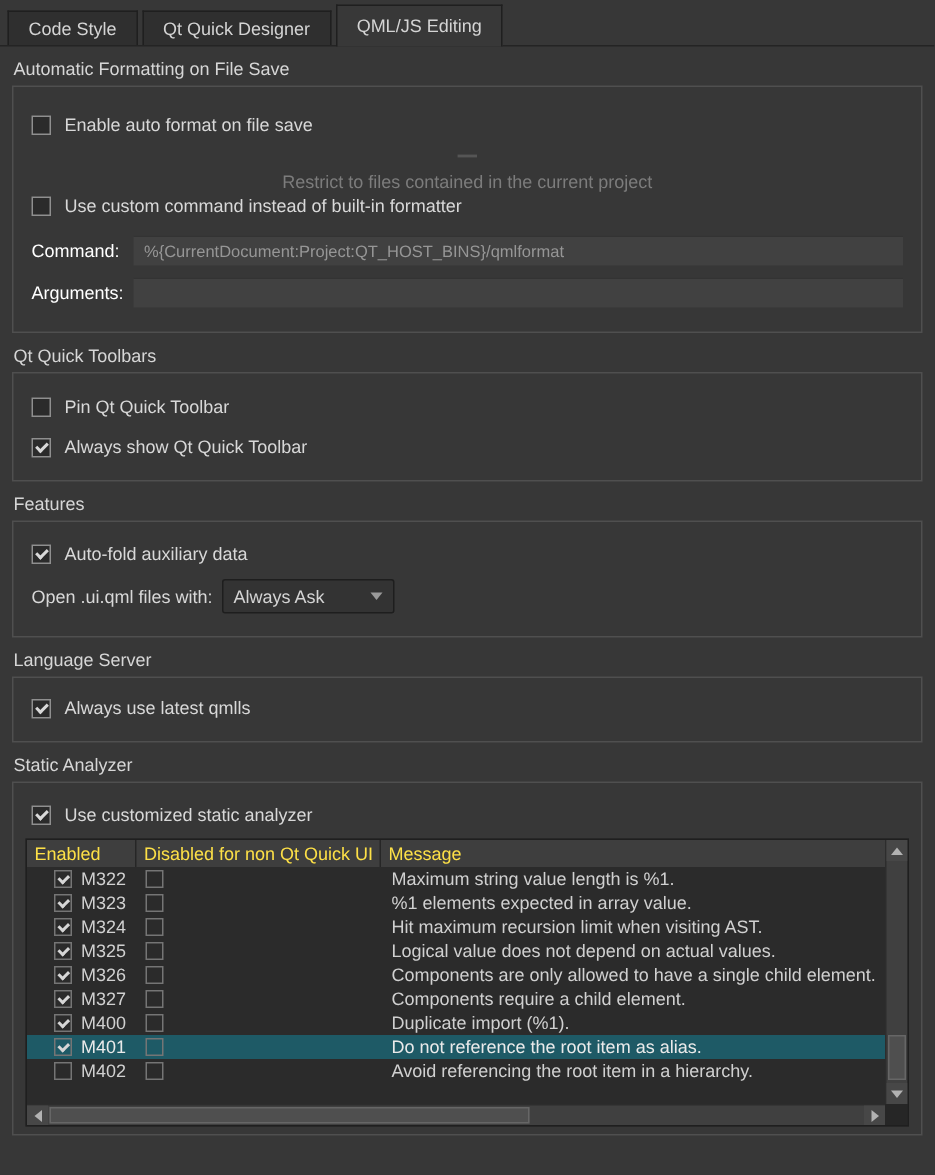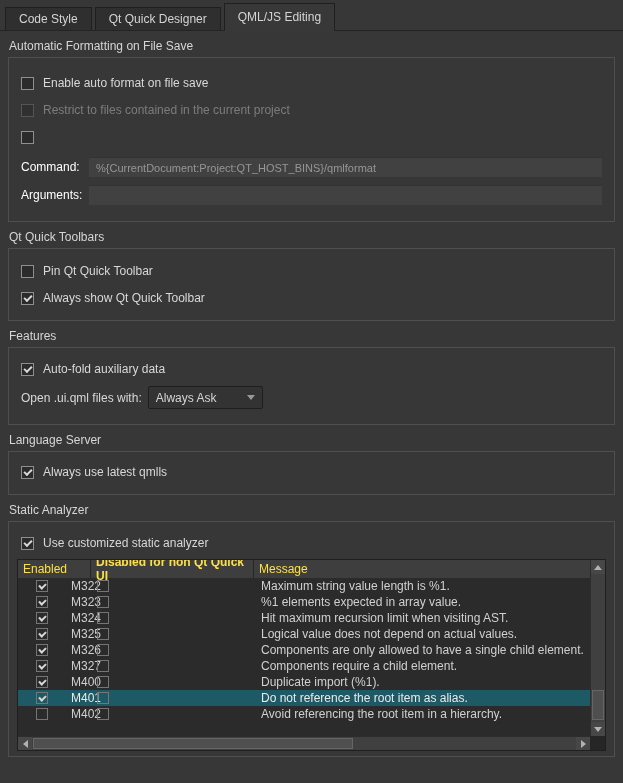--- a/index.html
+++ b/index.html
@@ -47,26 +47,26 @@
   
   .atable { position:relative; height:192px; background:#2b2b2b;
             border:1px solid #1f1f1f; overflow:hidden; }
   .t-main { position:absolute; left:0; top:0; right:15px; bottom:14px; overflow:hidden; }
   .t-header { display:flex; height:18px; background:#3e3e3e; color:#fde047;
               align-items:flex-start; }
   .hc { height:100%; display:flex; align-items:center; padding-left:5px;
         border-right:1px solid #262626; }
   .hc:last-child { border-right:none; }
   .c1 { width:73px; min-width:73px; }
-  .c2 { width:163px; min-width:163px;font-weight:bold; }
+  .c2 { width:163px; min-width:163px; }
   .c3 { flex:1; }
   .t-row { display:flex; height:16px; align-items:center; color:#d0d0d0; }
   .t-row.selected { background:#1e5a66; color:#eaeaea; }
   .rc1 { width:73px; min-width:73px; display:flex; align-items:center;
-         padding-left:18px; gap:23px;text-align:right; }
+         padding-left:18px; gap:6px;text-align:right; }
   .rc2 { width:163px; min-width:163px; padding-left:6px; display:flex; align-items:center; }
   .rc3 { flex:1; padding-left:7px; white-space:nowrap; overflow:hidden; }
   .cb.small { width:12px; height:12px; min-width:12px; border:1px solid #757575;
         background:transparent; }
   .cb.small.checked::after { left:2px; top:2px; width:5px; height:3px;
         border-left:2px solid #d6d6d6; border-bottom:2px solid #d6d6d6; }
   
   .vscroll { position:absolute; top:0; right:0; bottom:14px; width:15px;
              background:#404040; border-left:1px solid #2d2d2d;
              display:flex; flex-direction:column; }
@@ -107,26 +107,27 @@
 </div>
 
 <div class="content">
 
   <div class="sec-title">Automatic Formatting on File Save</div>
   <div class="frame">
     <div class="cbrow mt18">
       <span class="cb"></span>
       <span>Enable auto format on file save</span>
     </div>
-    <div class="cbrow mt13" style="margin-top:13px;">
+    <div class="cbrow mt13" style="margin-top:13px;flex-direction:column;">
       <span class="cb disabled"></span>
       <span class="lbl-disabled">Restrict to files contained in the current project</span>
     </div>
     <div class="cbrow" style="margin-top:13px;">
       <span class="cb"></span>
+      <span>Use custom command instead of built-in formatter</span>
     </div>
     <div class="formrow" style="margin-top:13px;">
       <span class="flabel">Command:</span>
       <input class="tinput" type="text" disabled="" value="%{CurrentDocument:Project:QT_HOST_BINS}/qmlformat" style="">
     </div>
     <div class="formrow" style="margin-top:8px; margin-bottom:16px;justify-content:flex-end;">
       <span class="flabel">Arguments:</span>
       <input class="tinput" type="text" disabled="" value="" style="">
     </div>
   </div>

